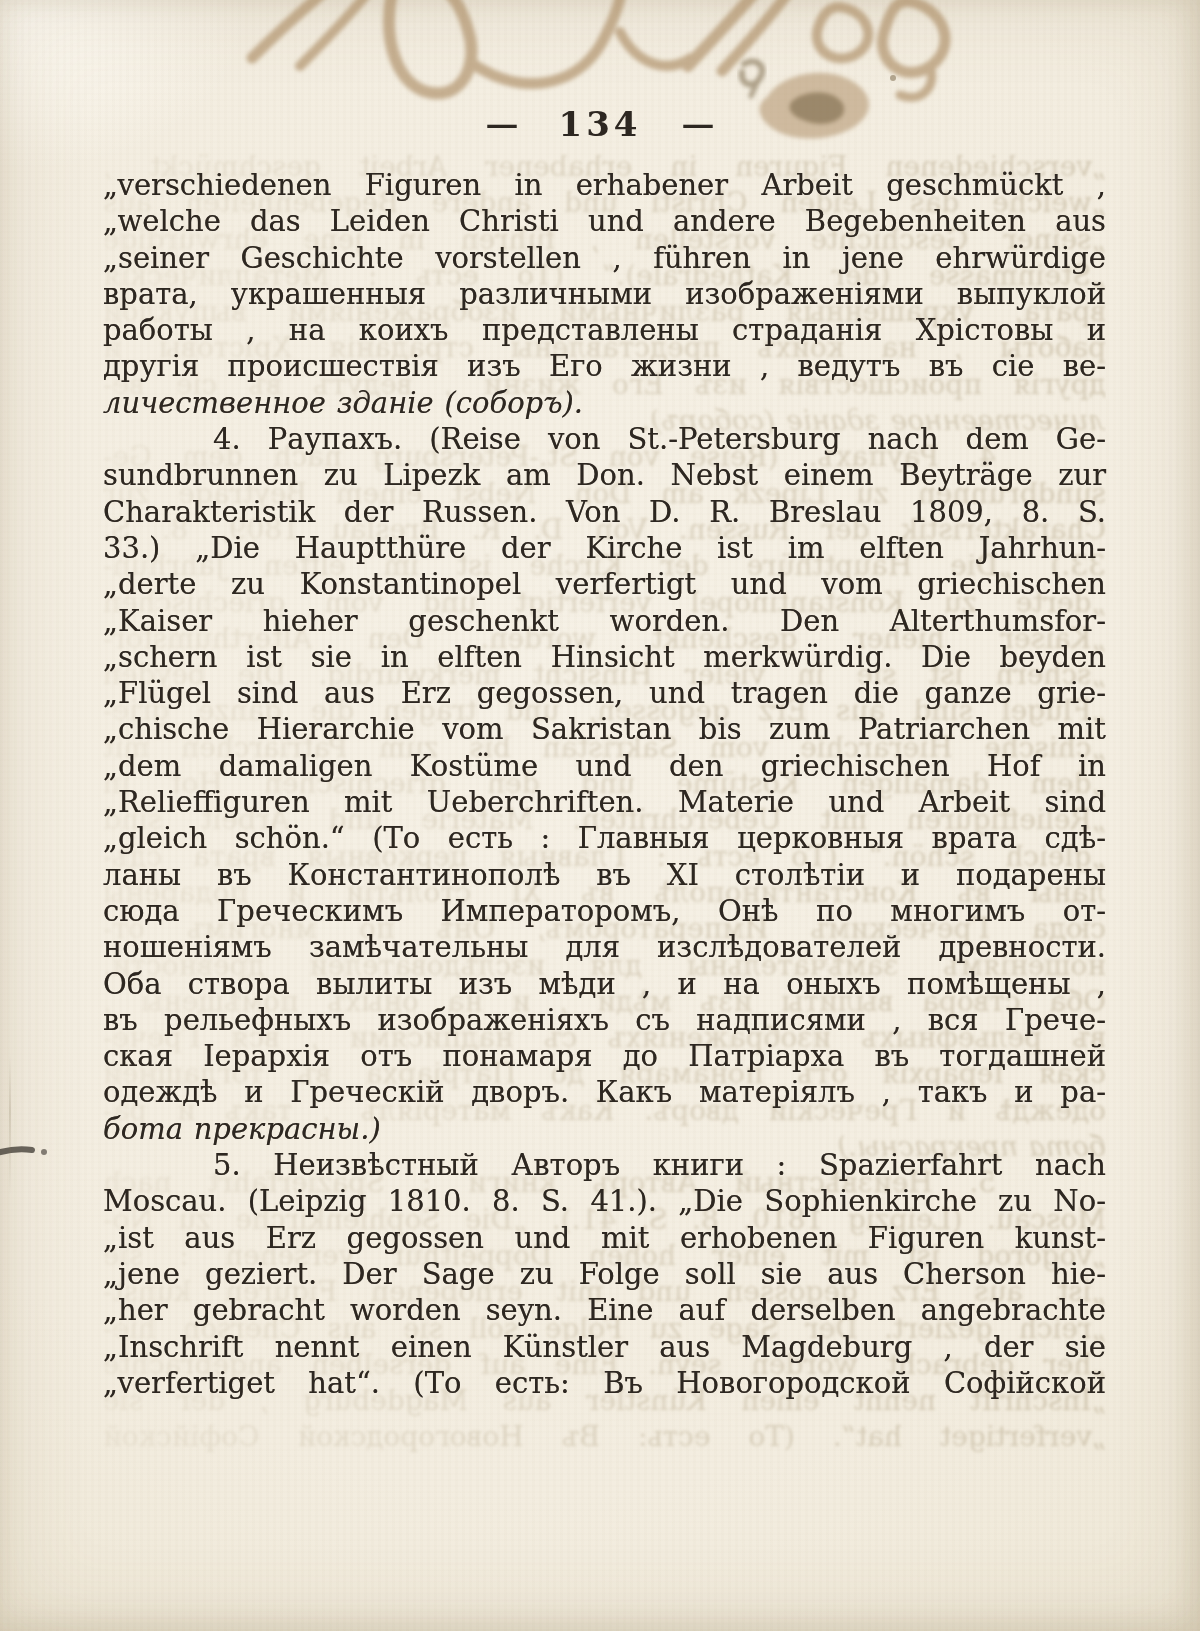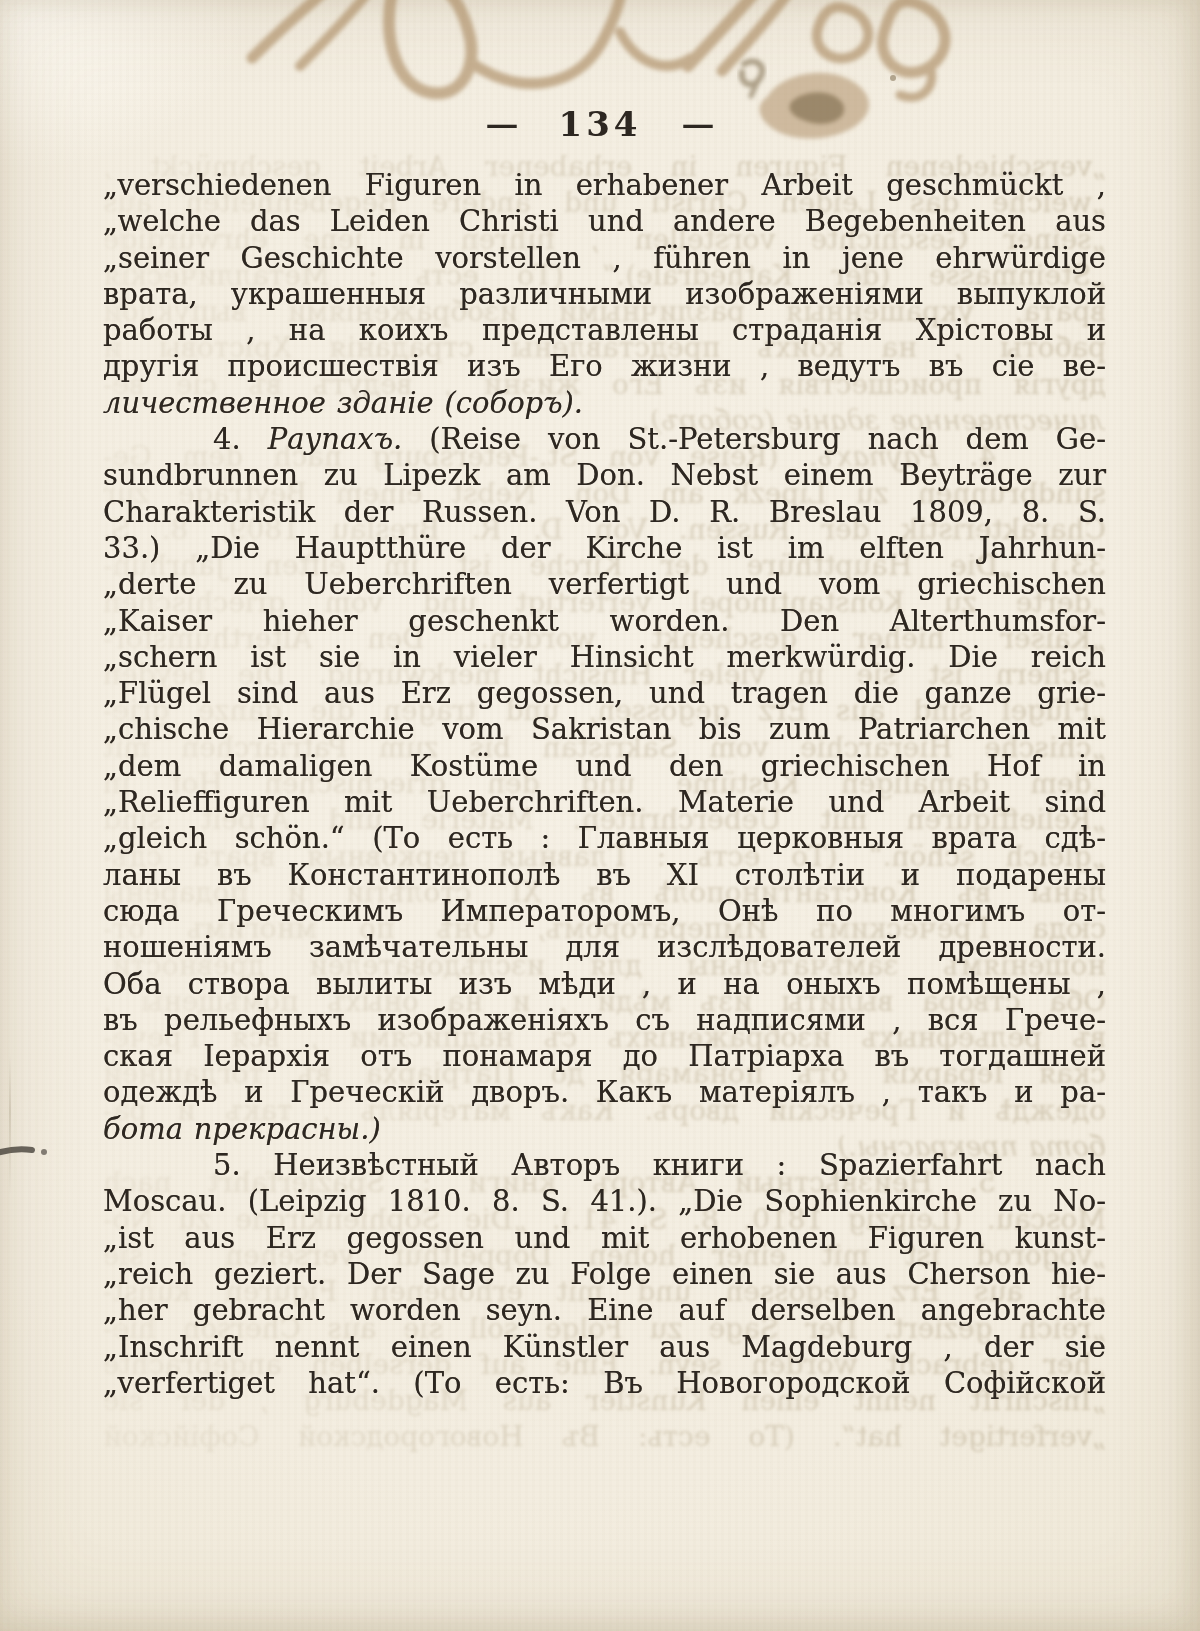--- a/index.html
+++ b/index.html
@@ -47,21 +47,21 @@
     z-index:3;
   }
   .line{
     height:36.3px;line-height:36.3px;white-space:nowrap;
     text-align:justify;text-align-last:justify;
     white-space:normal;
     overflow:visible;
   }
   .line.flush{text-align-last:left;font-style:italic;}
   .line.indent{text-indent:110px;}
-  .line .i{font-style:italic;}
+  .line .i{}
 
   
   .ghostblock{
     position:absolute;left:103px;top:149px;width:1003px;
     color:var(--ghost);
     font-size:28px;
     transform:scaleX(-1);
     filter:blur(1.4px);
     opacity:.52;
     word-spacing:2px;
@@ -164,40 +164,40 @@
       <div class="line"><span>„welche das Leiden Christi und andere Begebenheiten aus</span></div>
       <div class="line"><span>„seiner Geschichte vorstellen , führen in jene ehrwürdige</span></div>
       <div class="line"><span>врата, украшенныя различными изображеніями выпуклой</span></div>
       <div class="line"><span>работы , на коихъ представлены страданія Хрістовы и</span></div>
       <div class="line"><span>другія  происшествія изъ Его жизни , ведутъ въ сіе ве-</span></div>
       <div class="line flush"><span>личественное зданіе (соборъ).</span></div>
       <div class="line indent"><span>4. </span><span class="i">Раупахъ.</span><span> (Reise von St.-Petersburg nach dem Ge-</span></div>
       <div class="line"><span>sundbrunnen zu Lipezk am Don. Nebst einem Beyträge zur</span></div>
       <div class="line"><span>Charakteristik der Russen. Von D. R. Breslau 1809, 8. S.</span></div>
       <div class="line"><span>33.) „Die Hauptthüre der Kirche ist im elften Jahrhun-</span></div>
-      <div class="line"><span>„derte zu Ueberchriften verfertigt und vom griechischen</span></div>
+      <div class="line"><span>„derte zu Konstantinopel verfertigt und vom griechischen</span></div>
       <div class="line"><span>„Kaiser hieher geschenkt worden. Den Alterthumsfor-</span></div>
-      <div class="line"><span>„schern ist sie in vieler Hinsicht merkwürdig. Die reich</span></div>
+      <div class="line"><span>„schern ist sie in elften Hinsicht merkwürdig. Die beyden</span></div>
       <div class="line"><span>„Flügel sind aus Erz gegossen, und tragen die ganze grie-</span></div>
       <div class="line"><span>„chische Hierarchie vom Sakristan bis zum Patriarchen mit</span></div>
       <div class="line"><span>„dem damaligen Kostüme und den griechischen Hof in</span></div>
       <div class="line"><span>„Relieffiguren mit Ueberchriften. Materie und Arbeit sind</span></div>
       <div class="line"><span>„gleich schön.“ (То есть : Главныя церковныя врата сдѣ-</span></div>
       <div class="line"><span>ланы въ Константинополѣ въ XI столѣтіи и подарены</span></div>
       <div class="line"><span>сюда Греческимъ Императоромъ, Онѣ по многимъ от-</span></div>
       <div class="line"><span>ношеніямъ замѣчательны для изслѣдователей древности.</span></div>
       <div class="line"><span>Оба створа вылиты изъ мѣди , и на оныхъ помѣщены ,</span></div>
       <div class="line"><span>въ рельефныхъ изображеніяхъ съ надписями , вся Грече-</span></div>
       <div class="line"><span>ская Іерархія отъ понамаря до Патріарха въ тогдашней</span></div>
       <div class="line"><span>одеждѣ и Греческій дворъ. Какъ матеріялъ , такъ и ра-</span></div>
       <div class="line flush"><span>бота прекрасны.)</span></div>
       <div class="line indent"><span>5. Неизвѣстный Авторъ книги : Spazierfahrt nach</span></div>
       <div class="line"><span>Moscau. (Leipzig 1810. 8. S. 41.). „Die Sophienkirche zu No-</span></div>
       <div class="line"><span>„ist aus Erz gegossen und mit erhobenen Figuren kunst-</span></div>
-      <div class="line"><span>„reich geziert. Der Sage zu Folge einen sie aus Cherson hie-</span></div>
+      <div class="line"><span>„jene geziert. Der Sage zu Folge soll sie aus Cherson hie-</span></div>
       <div class="line"><span>„her gebracht worden seyn. Eine auf derselben angebrachte</span></div>
       <div class="line"><span>„Inschrift nennt einen Künstler aus Magdeburg , der sie</span></div>
       <div class="line"><span>„verfertiget hat“. (То есть: Въ Новогородской Софійской</span></div>
     </div>
 
   <svg class="margin-mark-svg" width="70" height="40" viewBox="0 0 70 40" aria-hidden="true">
     <path d="M0 22 C 12 18, 26 16, 38 18" stroke="#46413a" stroke-width="6" stroke-linecap="round" fill="none" opacity="0.8"></path>
     <circle cx="50" cy="20" r="3" fill="#46413a" opacity="0.65"></circle>
   </svg>
 

